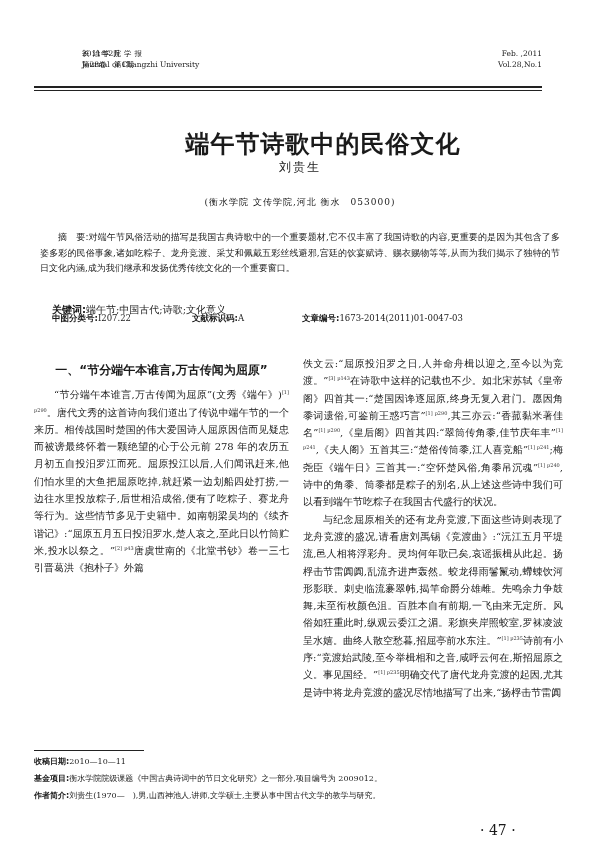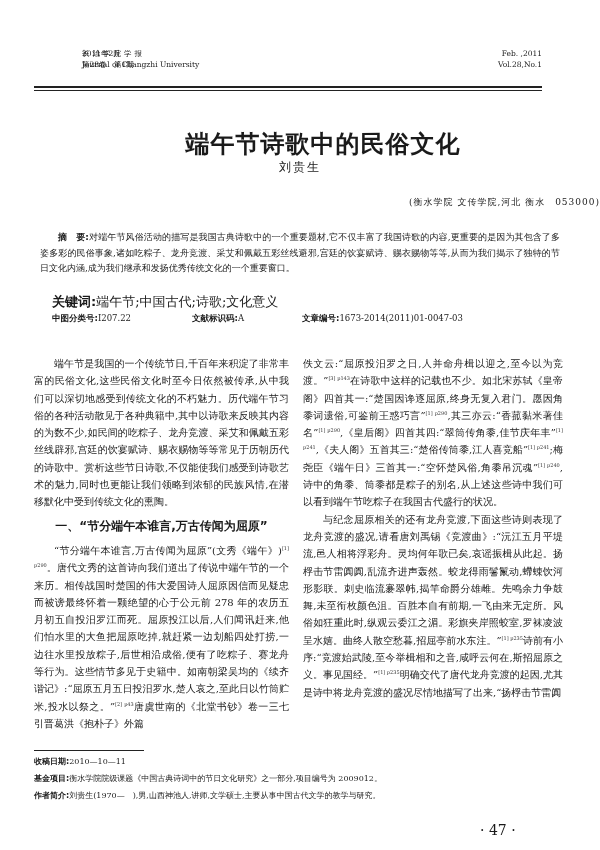--- a/index.html
+++ b/index.html
@@ -10,25 +10,25 @@
   }
   .hdr { position: absolute; top: 48px; left: 34px; right: 58px; height: 38px; font-size: 7.5px; line-height: 11px; margin-left: 48px; }
   .hdr .l { position: absolute; left: 0; top: 0; }
   .hdr .c { position: absolute; left: 0; right: 0; top: 0; }
   .hdr .r { position: absolute; right: 0; top: 0; text-align: right; }
   .hdr .c .cn { letter-spacing: 3px; }
   .rule { position: absolute; left: 34px; right: 58px; top: 86px; height: 5px; border-top: 2px solid #222; border-bottom: 1px solid #222; box-sizing: border-box; }
 
   .title { position: absolute; top: 128px; left: 0; right: 0; text-align: center; font-size: 24px; font-weight: bold; letter-spacing: 1px; font-family: "DejaVu Sans", sans-serif; padding-left: 46px; }
   .author { position: absolute; top: 159px; left: 0; right: 0; text-align: center; font-size: 12px; letter-spacing: 2px; }
-  .affil { position: absolute; top: 196px; left: 0; right: 0; text-align: right; font-size: 9px; letter-spacing: 1px; }
+  .affil { position: absolute; top: 196px; left: 0; right: 0; text-align: center; font-size: 9px; letter-spacing: 1px; }
 
   .abstract { position: absolute; top: 230px; left: 40px; right: 40px; font-size: 9px; line-height: 15.5px; text-indent: 18px; text-align: justify; }
-  .abstract .lbl { font-weight: bold; font-family: "DejaVu Sans", sans-serif; }
-  .kw { position: absolute; top: 293px; left: 52px; font-size: 13px; }
+  .abstract .lbl { font-weight: normal; font-family: "DejaVu Sans", sans-serif; }
+  .kw { position: absolute; top: 303px; left: 52px; font-size: 10px; }
   .kw .lbl, .cls .lbl { font-weight: bold; font-family: "DejaVu Sans", sans-serif; }
   .cls { position: absolute; top: 313px; left: 52px; right: 40px; font-size: 8.5px; }
   .cls span.item { position: absolute; top: 0; white-space: nowrap; }
 
   .col { position: absolute; top: 355px; font-size: 10px; line-height: 17.3px; text-align: justify; }
   .col.left { left: 34px; width: 255px; }
   .col.right { left: 303px; width: 260px; }
   .col p { margin: 0; text-indent: 2em; }
   .col p.cont { text-indent: 0; }
   .col h3 { margin: 7px 0 7px 0; font-size: 12px; text-align: center; font-family: "DejaVu Sans", sans-serif; font-weight: bold; }
@@ -70,21 +70,20 @@
   <span class="lbl">关键词:</span><span>端午节;中国古代;诗歌;文化意义</span>
 </div>
 
 <div class="cls">
   <span class="item" style="left:0"><span class="lbl">中图分类号:</span><span>I207.22</span></span>
   <span class="item" style="left:140px"><span class="lbl">文献标识码:</span><span>A</span></span>
   <span class="item" style="left:250px"><span class="lbl">文章编号:</span><span>1673-2014(2011)01-0047-03</span></span>
 </div>
 
 <div class="col left">
-  <p>端午节是我国的一个传统节日,千百年来积淀了非常丰富的民俗文化,这些民俗文化时至今日依然被传承,从中我们可以深切地感受到传统文化的不朽魅力。历代端午节习俗的各种活动散见于各种典籍中,其中以诗歌来反映其内容的为数不少,如民间的吃粽子、龙舟竞渡、采艾和佩戴五彩丝线辟邪,宫廷的饮宴赋诗、赐衣赐物等等常见于历朝历代的诗歌中。赏析这些节日诗歌,不仅能使我们感受到诗歌艺术的魅力,同时也更能让我们领略到浓郁的民族风情,在潜移默化中受到传统文化的熏陶。</p>
   <h3>一、“节分端午本谁言,万古传闻为屈原”</h3>
   <p><span>“节分端午本谁言,万古传闻为屈原”(文秀《端午》)</span><sup>[1] p290</sup><span>。唐代文秀的这首诗向我们道出了传说中端午节的一个来历。相传战国时楚国的伟大爱国诗人屈原因信而见疑忠而被谤最终怀着一颗绝望的心于公元前 278 年的农历五月初五自投汨罗江而死。屈原投江以后,人们闻讯赶来,他们怕水里的大鱼把屈原吃掉,就赶紧一边划船四处打捞,一边往水里投放粽子,后世相沿成俗,便有了吃粽子、赛龙舟等行为。这些情节多见于史籍中。如南朝梁吴均的《续齐谐记》:“屈原五月五日投汨罗水,楚人哀之,至此日以竹筒贮米,投水以祭之。”</span><sup>[2] p43</sup><span>唐虞世南的《北堂书钞》卷一三七引晋葛洪《抱朴子》外篇</span></p>
 </div>
 
 <div class="col right">
   <p class="cont"><span>佚文云:“屈原投汨罗之日,人并命舟楫以迎之,至今以为竞渡。”</span><sup>[3] p143</sup><span>在诗歌中这样的记载也不少。如北宋苏轼《皇帝阁》四首其一:“楚国因谗逐屈原,终身无复入君门。愿因角黍词遗俗,可鉴前王惑巧言”</span><sup>[1] p290</sup><span>,其三亦云:“香菰黏米著佳名”</span><sup>[1] p290</sup><span>,《皇后阁》四首其四:“翠筒传角黍,佳节庆年丰”</span><sup>[1] p241</sup><span>,《夫人阁》五首其三:“楚俗传筒黍,江人喜竞船”</span><sup>[1] p241</sup><span>;梅尧臣《端午日》三首其一:“空怀楚风俗,角黍吊沉魂”</span><sup>[1] p240</sup><span>,诗中的角黍、筒黍都是粽子的别名,从上述这些诗中我们可以看到端午节吃粽子在我国古代盛行的状况。</span></p>
   <p><span>与纪念屈原相关的还有龙舟竞渡,下面这些诗则表现了龙舟竞渡的盛况,请看唐刘禹锡《竞渡曲》:“沅江五月平堤流,邑人相将浮彩舟。灵均何年歌已矣,哀谣振楫从此起。扬桴击节雷阗阗,乱流齐进声轰然。蛟龙得雨鬐鬣动,螮蝀饮河形影联。刺史临流褰翠帏,揭竿命爵分雄雌。先鸣余力争鼓舞,未至衔枚颜色沮。百胜本自有前期,一飞由来无定所。风俗如狂重此时,纵观云委江之湄。彩旗夹岸照蛟室,罗袜凌波呈水嬉。曲终人散空愁暮,招屈亭前水东注。”</span><sup>[1] p235</sup><span>诗前有小序:“竞渡始武陵,至今举楫相和之音,咸呼云何在,斯招屈原之义。事见国经。”</span><sup>[1] p235</sup><span>明确交代了唐代龙舟竞渡的起因,尤其是诗中将龙舟竞渡的盛况尽情地描写了出来,“扬桴击节雷阗</span></p>
 </div>
 
 <div class="fnrule"></div>

